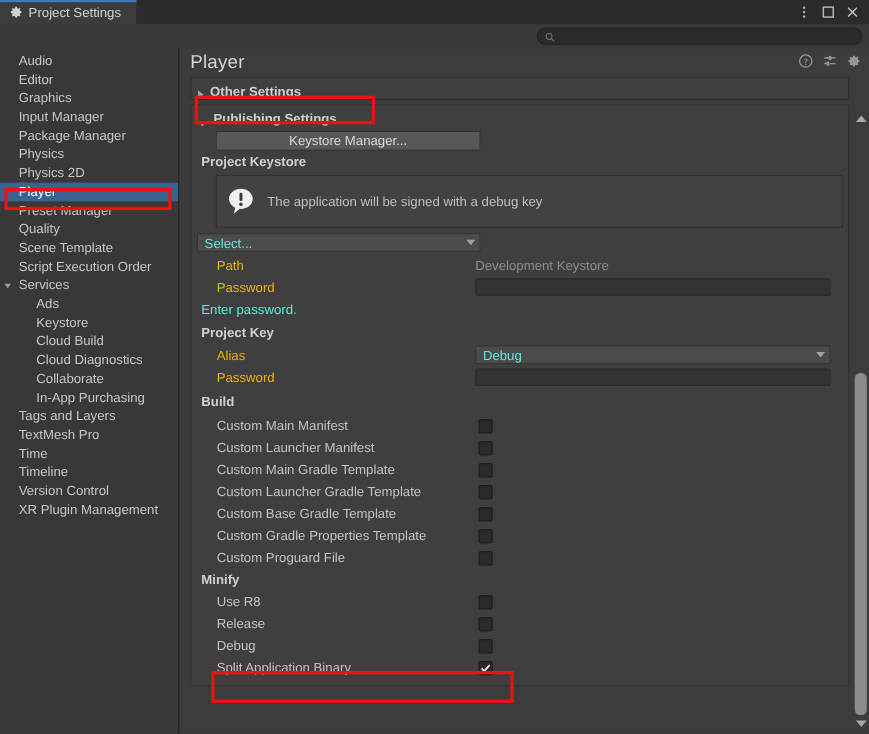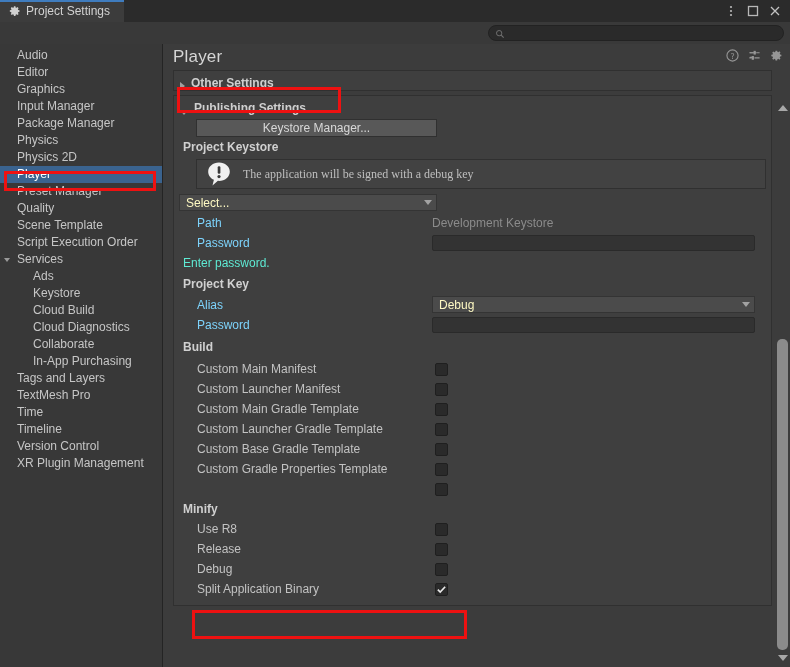--- a/index.html
+++ b/index.html
@@ -101,49 +101,49 @@
   }
   .tri { width: 0; height: 0; margin-right: 6px; }
   .tri.closed { border-left: 5px solid #a0a0a0; border-top: 4px solid transparent; border-bottom: 4px solid transparent; }
   .tri.open { border-top: 5px solid #a0a0a0; border-left: 4px solid transparent; border-right: 4px solid transparent; }
 
   .fold-body { padding: 2px 0 6px 0; }
 
   .row { height: 20px; display: flex; align-items: center; position: relative; }
   .grp-label { font-size: 12px; font-weight: bold; color: #d0d0d0; padding-left: 9px; }
   .field-label { font-size: 12px; color: #c2c2c2; padding-left: 23px; width: 248px; }
-  .field-label.dim { color: #7dd3fc; }
+  .field-label.dim { color: #eab308; }
   .plain-note { font-size: 12px; color: #5eead4; padding-left: 9px; }
 
   .btn {
     background: #585858; border: 1px solid #303030; color: #d8d8d8;
     font-size: 12px; font-family: "Liberation Sans", sans-serif;
     height: 18px; line-height: 16px; text-align: center;
   }
   .keystore-btn { position: absolute; left: 22px; top: 2px; width: 241px; }
 
   .checkbox {
     width: 13px; height: 13px; background: #2a2a2a;
     border: 1px solid #1f1f1f; border-radius: 2px;
     display: inline-flex; align-items: center; justify-content: center;
   }
   .check-col { position: absolute; left: 261px; }
 
   .warnbox {
-    margin: 2px 0 4px 22px; width: 570px; height: 30px;
+    margin: 2px 0 4px 22px; width: 570px; height: 48px;
     background: #424242; border: 1px solid #303030;
-    display: flex; align-items: center; padding-left: 9px; font-family: Liberation Serif, serif;
+    display: flex; align-items: center; padding-left: 9px;
   }
   .warn-ico { width: 26px; height: 26px; flex: none; }
   .warn-text { font-size: 12px; color: #bfbfbf; padding-left: 11px; }
 
   .dropdown {
     background: #4b4b4b; border: 1px solid #343434; height: 17px;
     display: flex; align-items: center; padding: 0 4px 0 6px;
-    font-size: 12px; color: #fef9c3; justify-content: space-between;
+    font-size: 12px; color: #5eead4; justify-content: space-between;
   }
   .dd-select { position: absolute; left: 5px; top: 1px; width: 258px; }
   .dd-alias { position: absolute; left: 258px; top: 1px; width: 323px; }
   .dd-caret { width: 0; height: 0; border-left: 4px solid transparent; border-right: 4px solid transparent; border-top: 5px solid #a2a2a2; }
 
   .textfield {
     background: #333333; border: 1px solid #2a2a2a; border-radius: 2px;
     height: 16px; position: absolute;
   }
   .tf-kpass { left: 258px; top: 2px; width: 323px; }
@@ -374,20 +374,21 @@
               </div>
               <div class="row">
                 <span class="field-label">Custom Base Gradle Template</span>
                 <span class="checkbox check-col"></span>
               </div>
               <div class="row">
                 <span class="field-label">Custom Gradle Properties Template</span>
                 <span class="checkbox check-col"></span>
               </div>
               <div class="row">
+                <span class="field-label">Custom Proguard File</span>
                 <span class="checkbox check-col"></span>
               </div>
             </div>
 
           <div class="row">
             <span class="grp-label">Minify</span>
           </div>
 
           <div id="minify-list">
               <div class="row">

